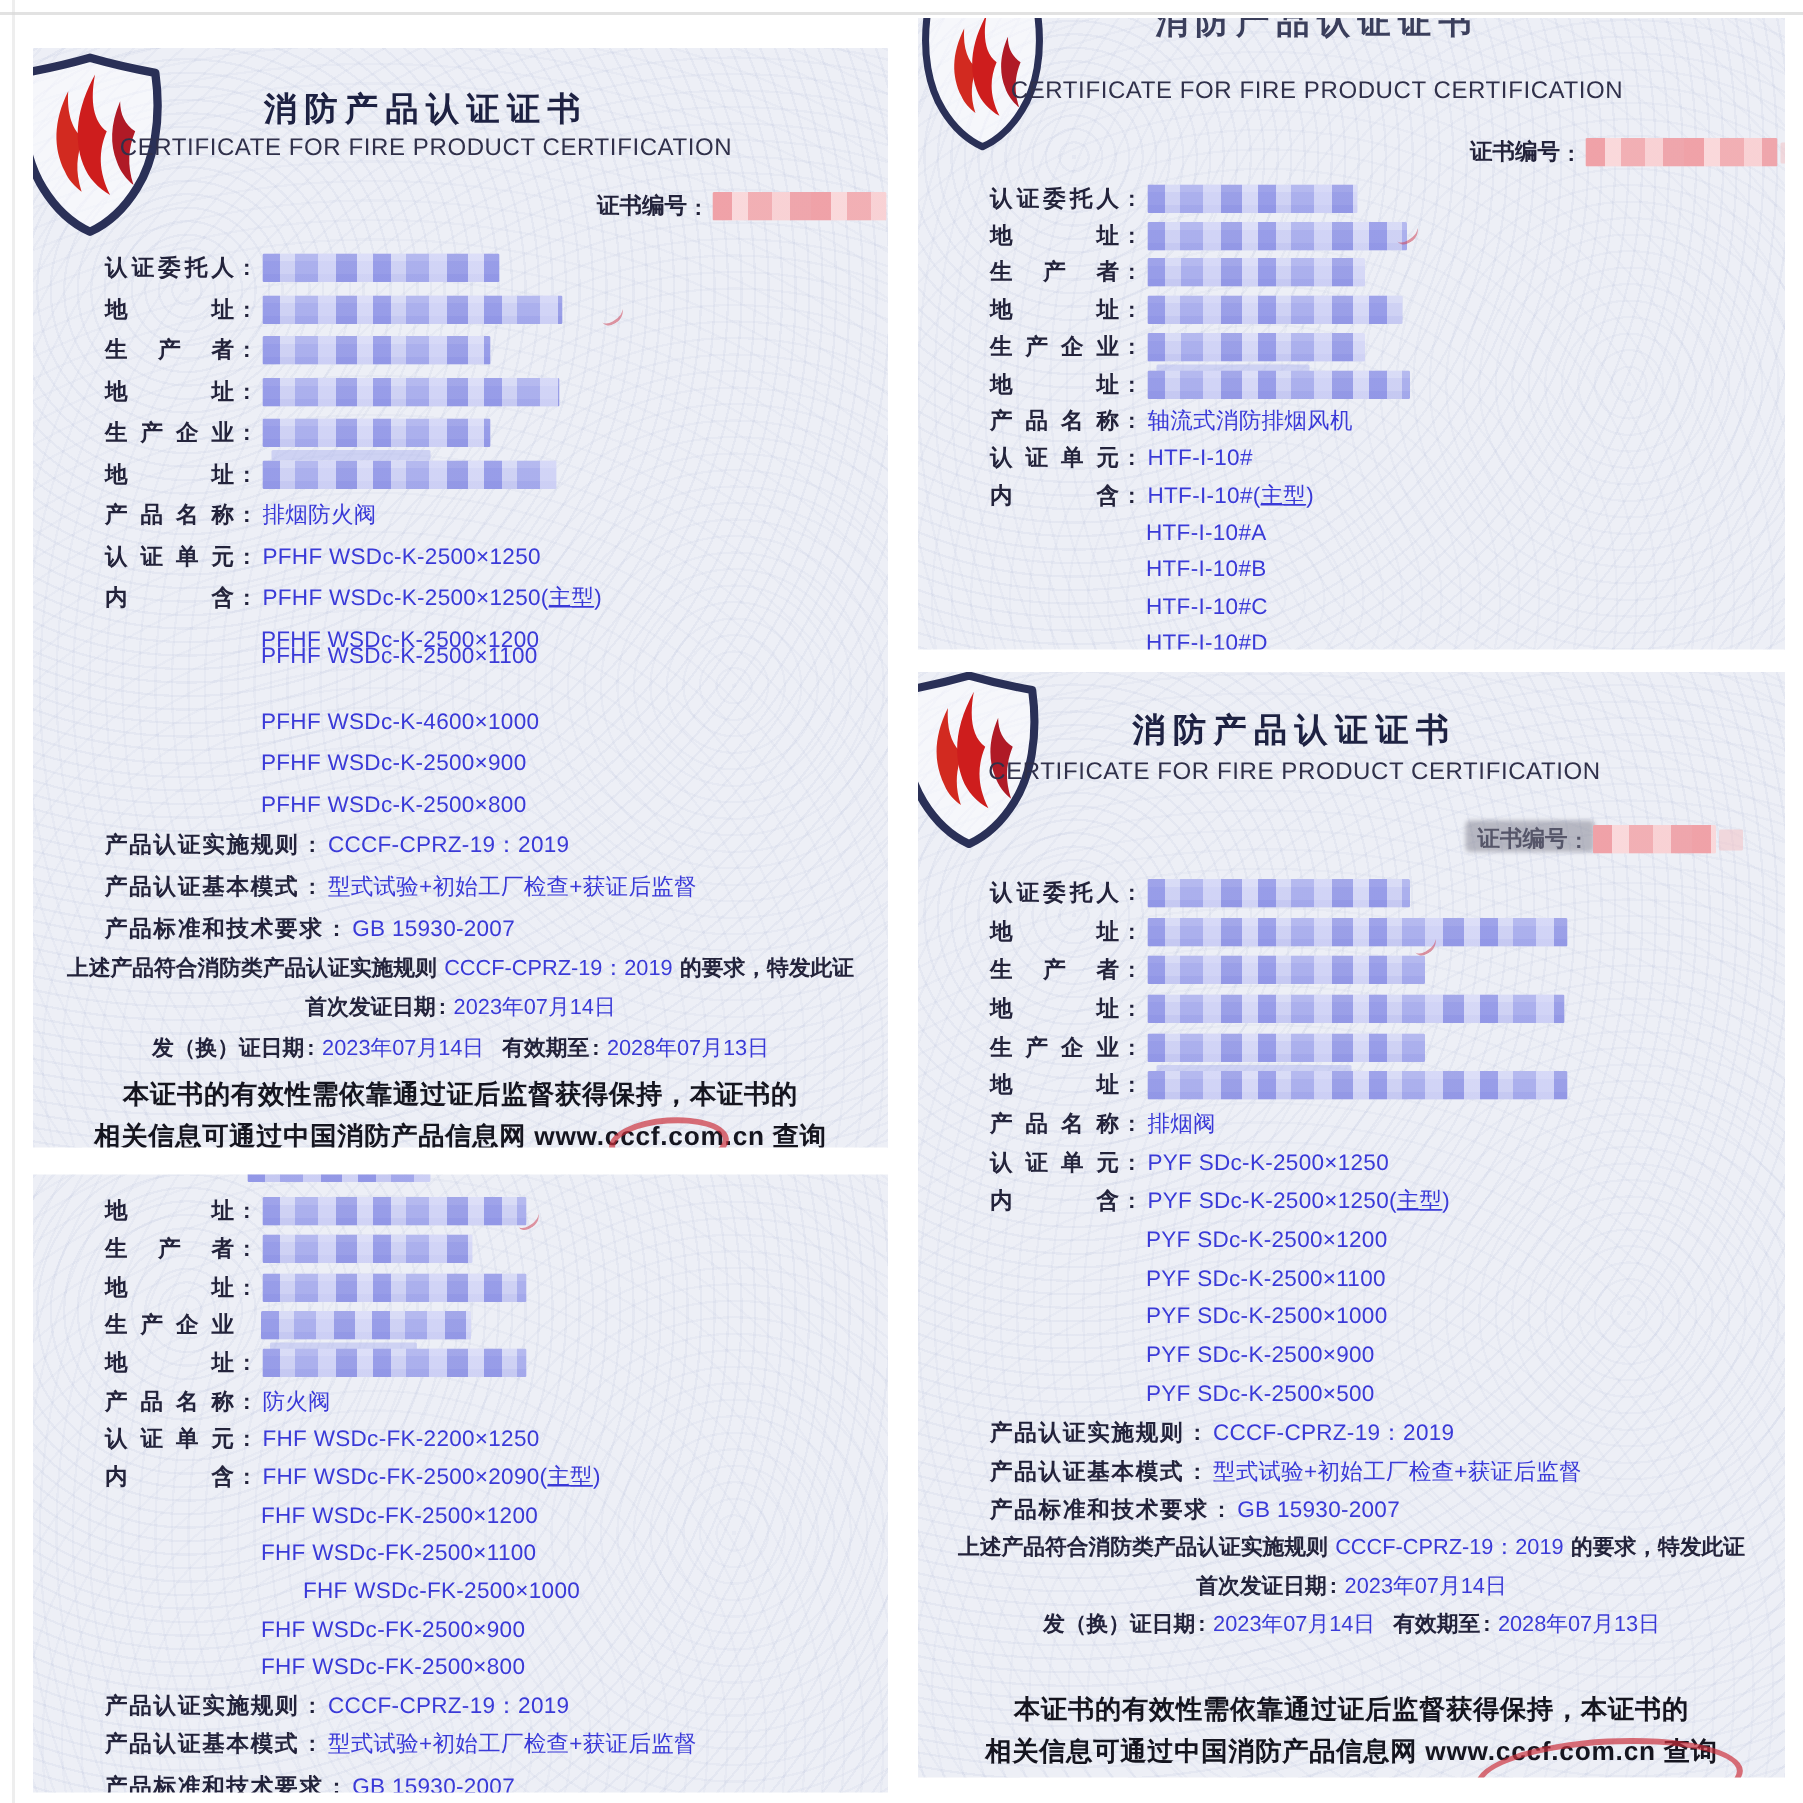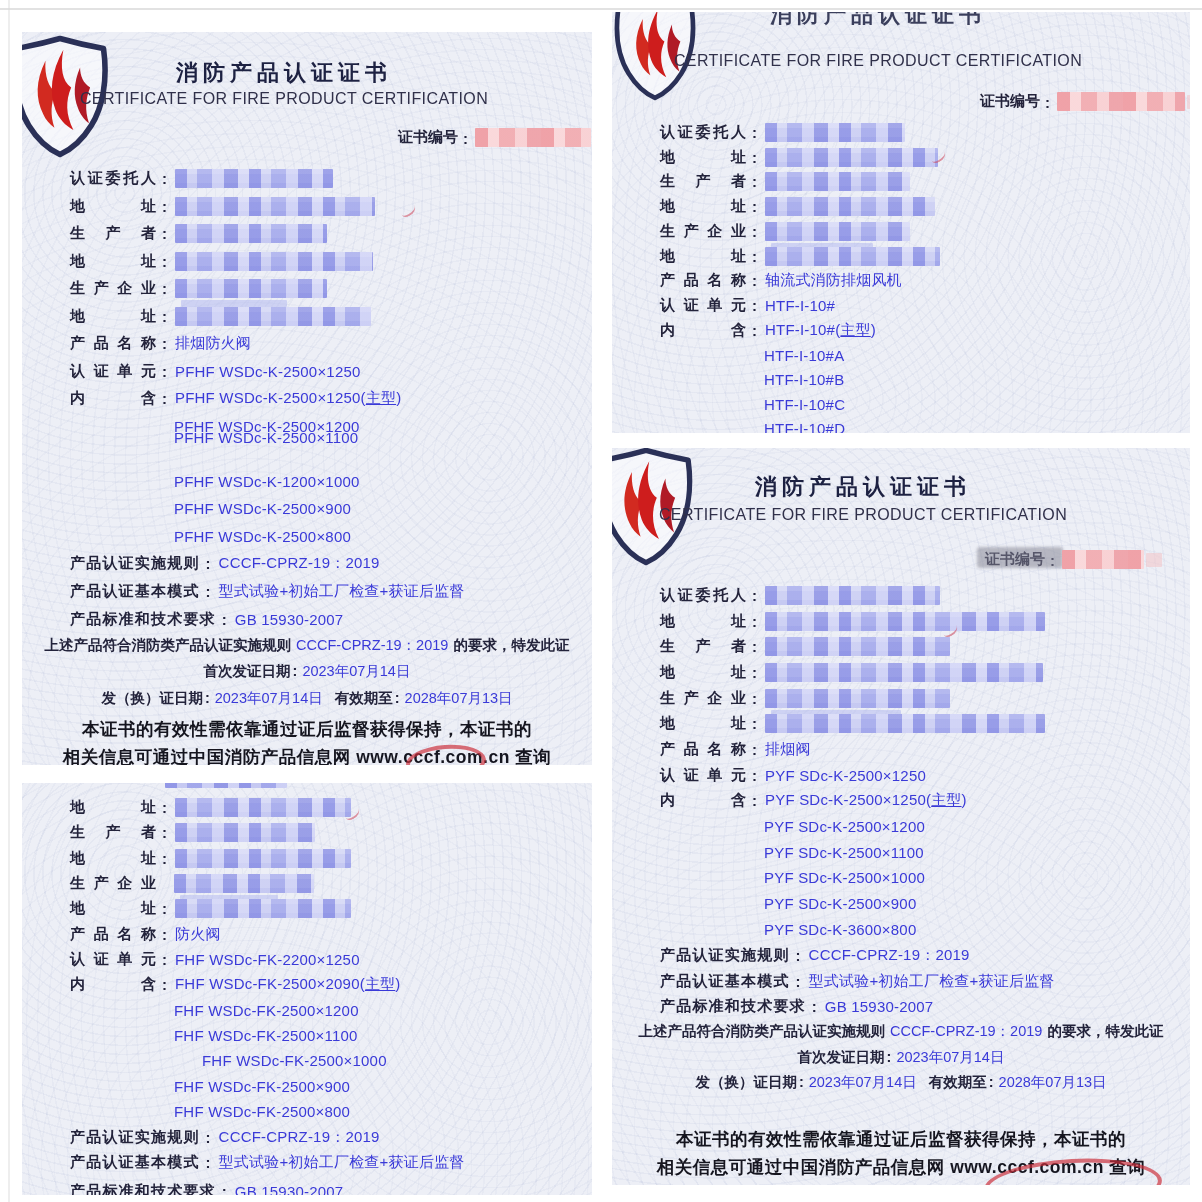--- a/index.html
+++ b/index.html
@@ -145,21 +145,21 @@
         <span class="colon">:</span>
         <span class="val"><span>PFHF WSDc-K-2500×1250(</span><span class="u">主型</span><span>)</span></span>
       </div>
     <div class="row cont" style="top:384px;">
         <span class="val">PFHF WSDc-K-2500×1200</span>
       </div>
     <div class="row cont" style="top:395px;">
         <span class="val">PFHF WSDc-K-2500×1100</span>
       </div>
     <div class="row cont" style="top:439px;">
-        <span class="val">PFHF WSDc-K-1200×1000</span>
+        <span class="val">PFHF WSDc-K-4600×1000</span>
       </div>
     <div class="row cont" style="top:466px;">
         <span class="val">PFHF WSDc-K-2500×900</span>
       </div>
     <div class="row cont" style="top:494px;">
         <span class="val">PFHF WSDc-K-2500×800</span>
       </div>
     <div class="row long" style="top:521px;">
         <span class="lbl">产品认证实施规则</span>
         <span class="colon">:</span>
@@ -393,21 +393,21 @@
     <div class="row cont" style="top:394px;">
         <span class="val">PYF SDc-K-2500×1100</span>
       </div>
     <div class="row cont" style="top:419px;text-align:center;">
         <span class="val">PYF SDc-K-2500×1000</span>
       </div>
     <div class="row cont" style="top:445px;">
         <span class="val">PYF SDc-K-2500×900</span>
       </div>
     <div class="row cont" style="top:471px;">
-        <span class="val">PYF SDc-K-3600×800</span>
+        <span class="val">PYF SDc-K-2500×500</span>
       </div>
     <div class="row long" style="top:497px;">
         <span class="lbl">产品认证实施规则</span>
         <span class="colon">:</span>
         <span class="val">CCCF-CPRZ-19：2019</span>
       </div>
     <div class="row long" style="top:523px;">
         <span class="lbl">产品认证基本模式</span>
         <span class="colon">:</span>
         <span class="val">型式试验+初始工厂检查+获证后监督</span>

